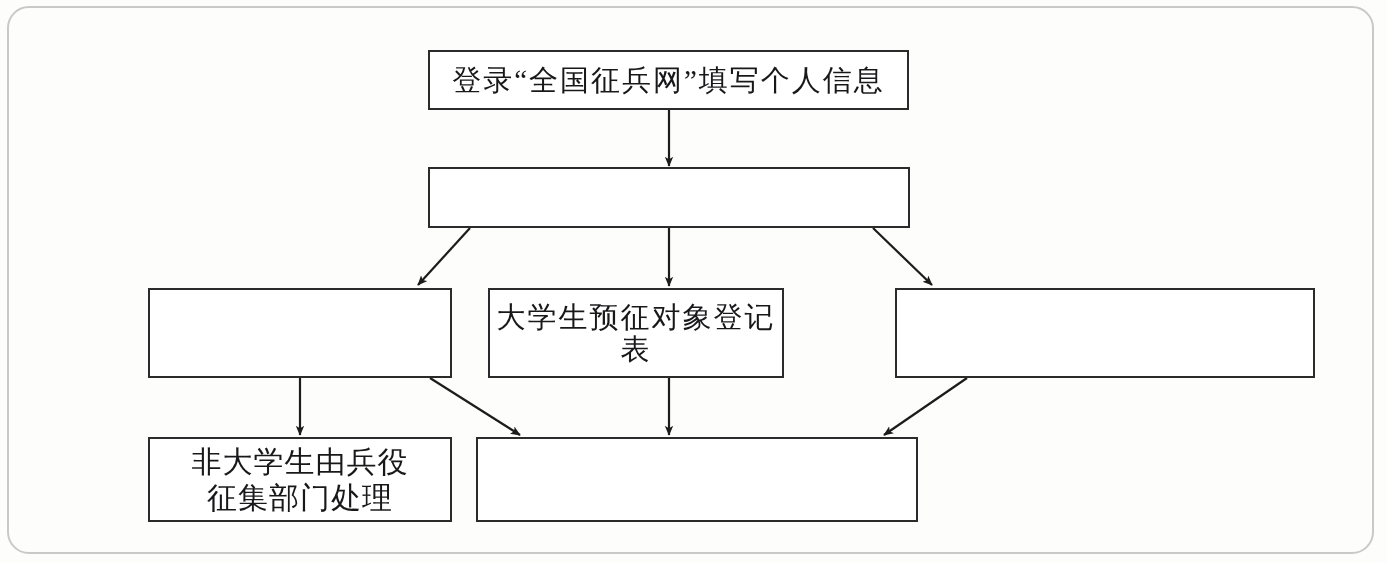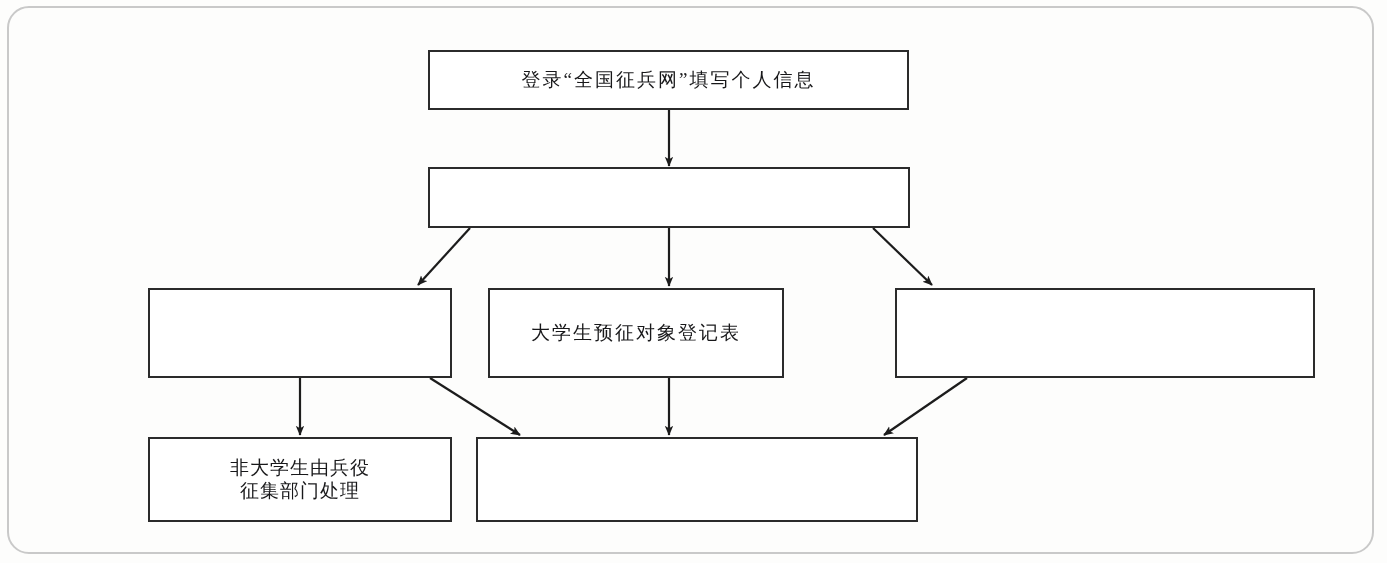--- a/index.html
+++ b/index.html
@@ -35,28 +35,28 @@
     border: 2px solid #2b2b2b;
     background: #ffffff;
     display: flex;
     align-items: center;
     justify-content: center;
     text-align: center;
   }
   .node .label {
     font-family: "Liberation Serif", "DejaVu Serif", serif;
     color: #18181a;
-    font-size: 19px;
+    font-size: 29px;
     letter-spacing: 2px;
     line-height: 1.12;
     white-space: pre-line;
     padding: 0 6px;
   }
   .node.two-line .label {
-    font-size: 19px;
+    font-size: 30px;
     line-height: 1.18;
     letter-spacing: 1px;
     text-align: center;
   }
   
   #connectors {
     position: absolute;
     left: 0;
     top: 0;
     width: 1387px;

